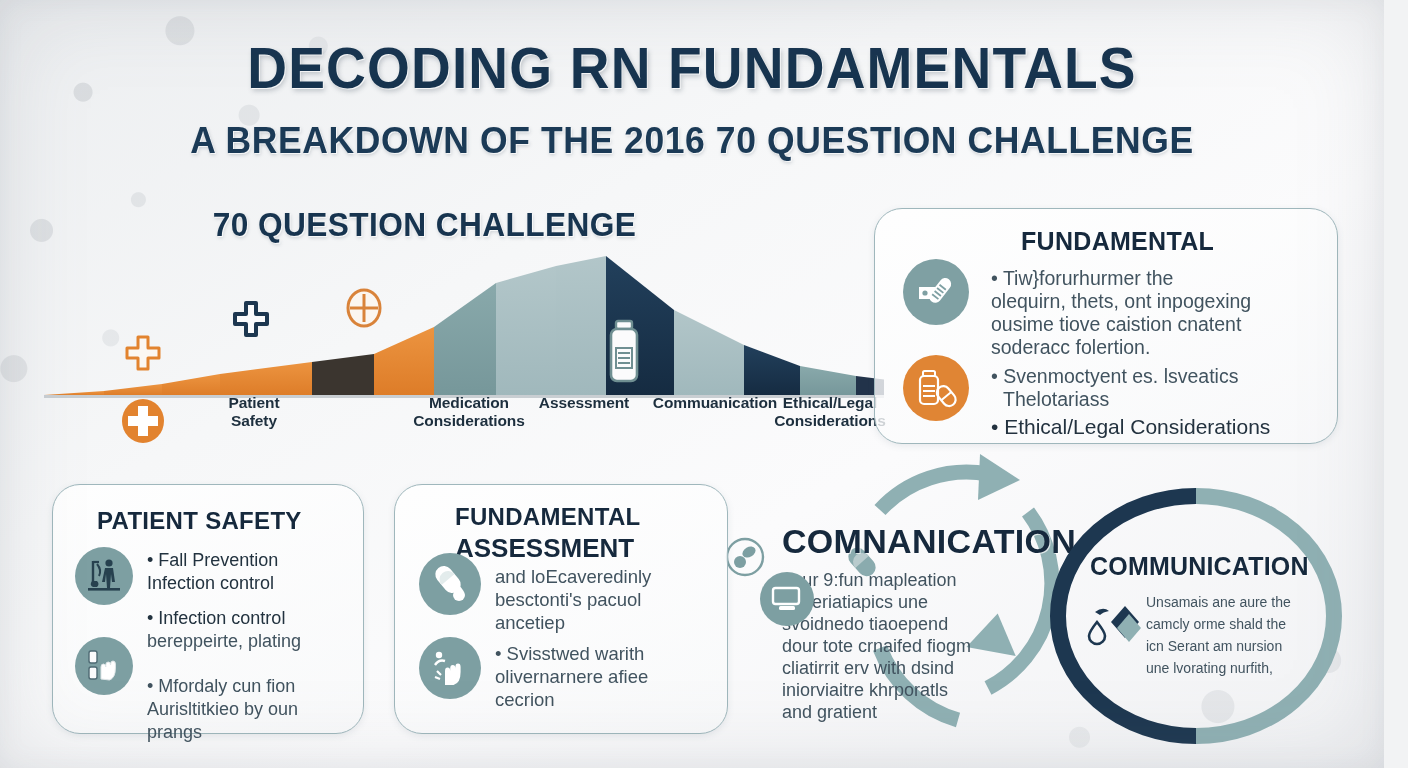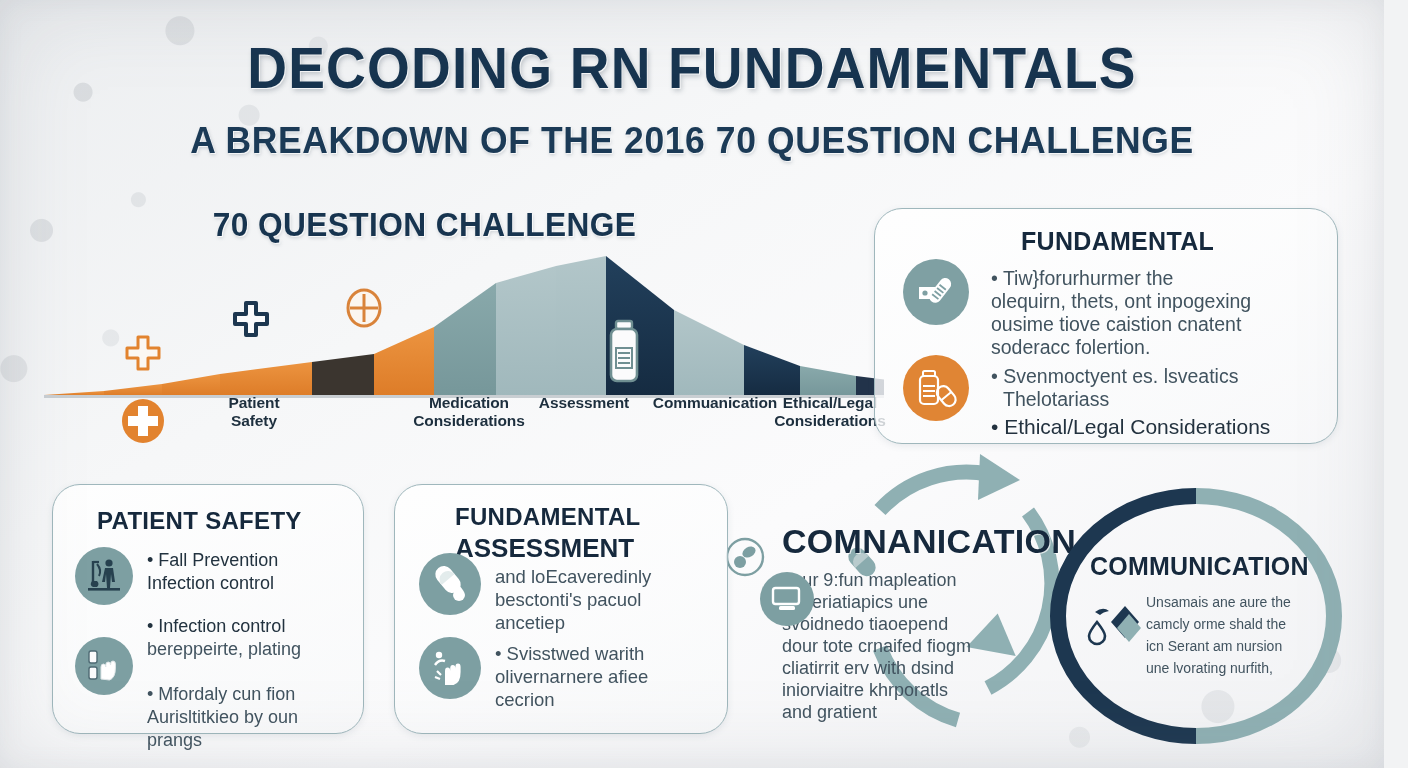--- a/index.html
+++ b/index.html
@@ -87,21 +87,21 @@
   #card-fundamental .bullets{position:absolute;left:116px;top:58px;width:336px;font-size:19.5px;line-height:23px;}
   #card-fundamental .b2{margin-top:6px;}
   #card-fundamental .b3{margin-top:4px;font-size:21px;color:#23323f;}
 
   
   #card-patient{left:52px;top:484px;width:310px;height:248px;}
   #card-patient .card-title{position:absolute;left:44px;top:22px;font-size:24px;}
   #card-patient .round-icon.a{position:absolute;left:22px;top:62px;width:58px;height:58px;background:#7d9fa2;}
   #card-patient .round-icon.b{position:absolute;left:22px;top:152px;width:58px;height:58px;background:#7d9fa2;}
   #card-patient .bullets{position:absolute;left:94px;top:64px;width:208px;font-size:18px;line-height:23px;}
-  #card-patient .g2{margin-top:20px;}
+  #card-patient .g2{margin-top:12px;}
   #card-patient .g3{margin-top:22px;}
 
   
   #card-assess{left:394px;top:484px;width:332px;height:248px;}
   #card-assess .card-title{position:absolute;left:60px;top:18px;font-size:24px;}
   #card-assess .card-title2{position:absolute;left:60px;top:48px;font-size:26px;font-weight:bold;color:#16293d;}
   #card-assess .round-icon.a{position:absolute;left:24px;top:68px;width:62px;height:62px;background:#7d9fa2;}
   #card-assess .round-icon.b{position:absolute;left:24px;top:152px;width:62px;height:62px;background:#7d9fa2;}
   #card-assess .bullets{position:absolute;left:100px;top:80px;width:226px;font-size:18.5px;line-height:23px;}
   #card-assess .g2{margin-top:8px;}

